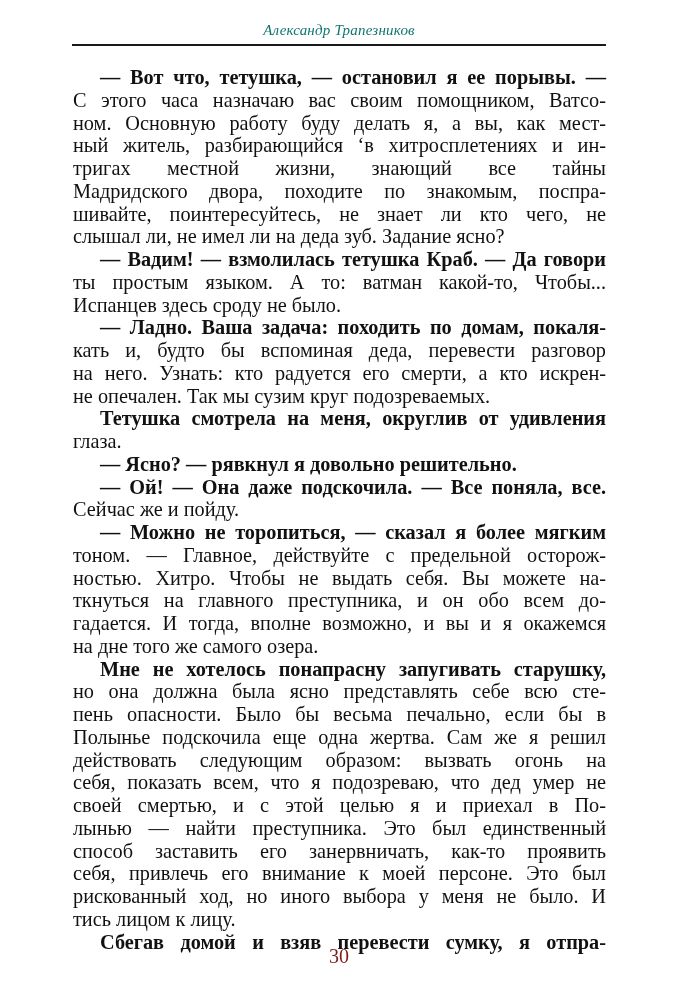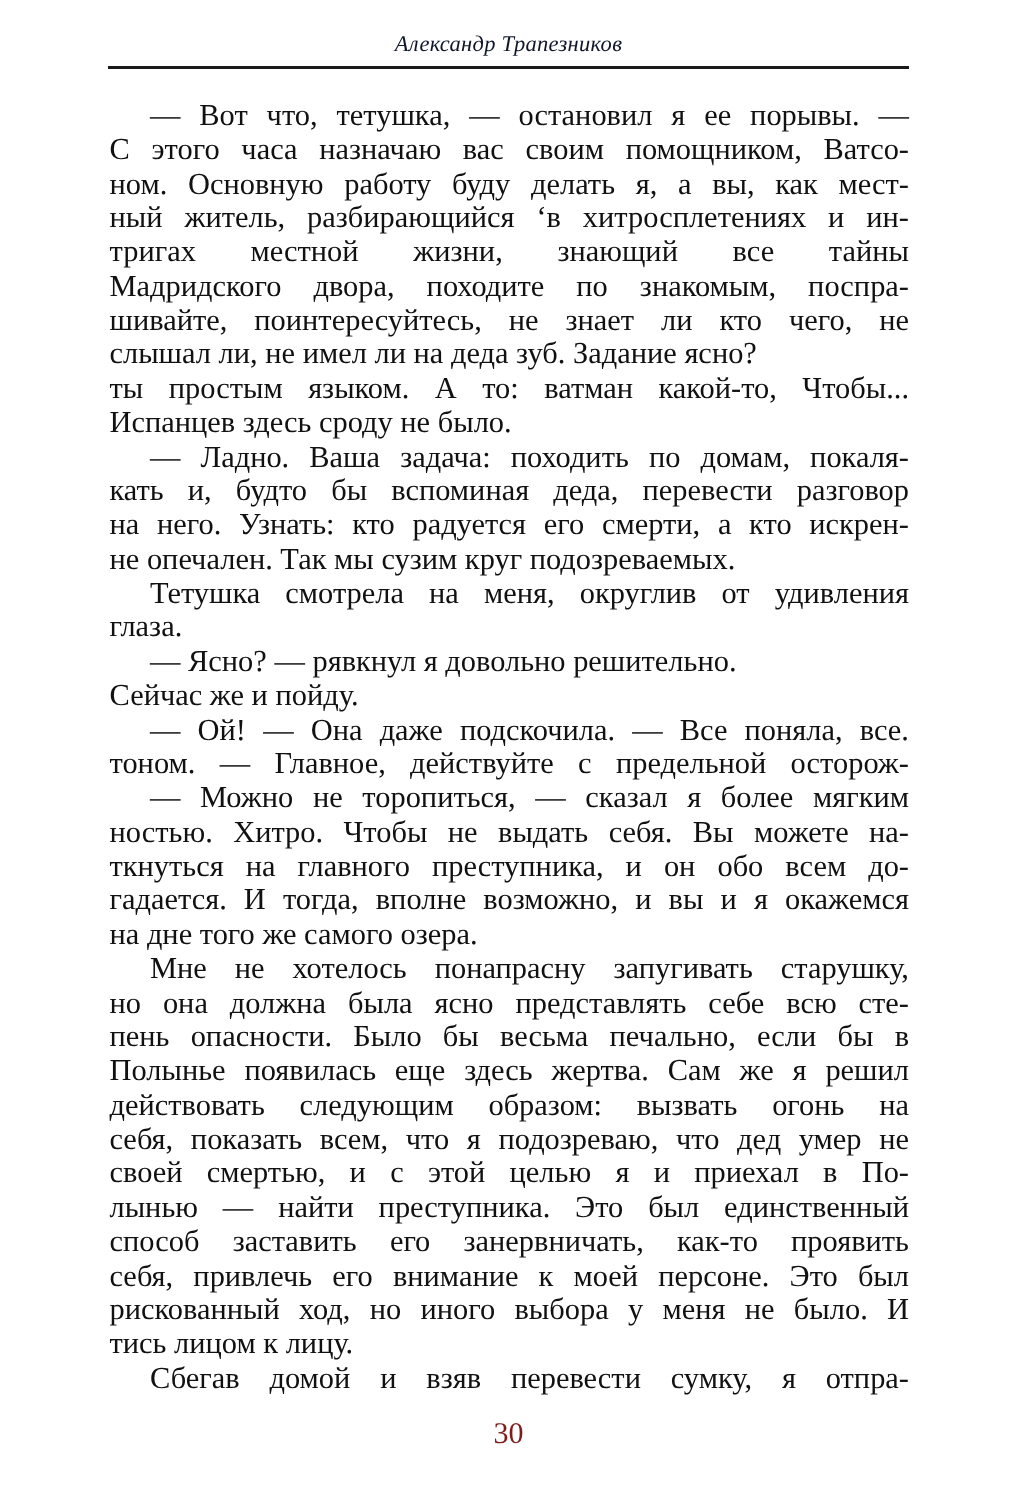--- a/index.html
+++ b/index.html
@@ -1,74 +1,75 @@
 <!DOCTYPE html>
 <html><head>
 <meta charset="utf-8">
 <style>
   html, body { margin: 0; padding: 0; background: #ffffff; }
   body { width: 678px; height: 1000px; position: relative; overflow: hidden; }
   .header {
     position: absolute; left: 72px; top: 22px; width: 534px; text-align: center;
-    font-family: "Liberation Serif", serif; font-style: italic; font-size: 15px; color: #0f172a;
+    font-family: "Liberation Serif", serif; font-style: italic; font-size: 15px; color: #0f766e;
     letter-spacing: 0.2px;
   }
   .rule {
     position: absolute; left: 72px; top: 44px; width: 534px; height: 0;
     border-top: 2px solid #1a1a1a;
   }
   .body-text {
     position: absolute; left: 73px; top: 66px; width: 533px;
     font-family: "Liberation Serif", serif; font-size: 20.3px; line-height: 22.75px;
     color: #111;
   }
   .line { display: block; white-space: nowrap; text-align: justify; text-align-last: justify; height: 22.75px; overflow: visible; }
   .line.last { text-align-last: left; }
-  .line.indent { padding-left: 27px; }
+  .line.indent { padding-left: 27px; font-weight: bold; }
   .page-number {
     position: absolute; left: 0; width: 678px; top: 945px; text-align: center;
     font-family: "Liberation Serif", serif; font-size: 20px; color: #7f1d1d;
   }
 </style>
 </head>
 <body>
 
 <div class="header">Александр Трапезников</div>
 <div class="rule"></div>
 
 <div class="body-text" id="body-text">
     <span class="line indent">— Вот что, тетушка, — остановил я ее порывы. —</span>
     <span class="line">С этого часа назначаю вас своим помощником, Ватсо-</span>
     <span class="line">ном. Основную работу буду делать я, а вы, как мест-</span>
     <span class="line">ный житель, разбирающийся ‘в хитросплетениях и ин-</span>
     <span class="line">тригах местной жизни, знающий все тайны</span>
     <span class="line">Мадридского двора, походите по знакомым, поспра-</span>
     <span class="line">шивайте, поинтересуйтесь, не знает ли кто чего, не</span>
     <span class="line last">слышал ли, не имел ли на деда зуб. Задание ясно?</span>
+    <span class="line indent">— Вадим! — взмолилась тетушка Краб. — Да говори</span>
     <span class="line">ты простым языком. А то: ватман какой-то, Чтобы...</span>
     <span class="line last">Испанцев здесь сроду не было.</span>
     <span class="line indent">— Ладно. Ваша задача: походить по домам, покаля-</span>
     <span class="line">кать и, будто бы вспоминая деда, перевести разговор</span>
     <span class="line">на него. Узнать: кто радуется его смерти, а кто искрен-</span>
     <span class="line last">не опечален. Так мы сузим круг подозреваемых.</span>
     <span class="line indent">Тетушка смотрела на меня, округлив от удивления</span>
     <span class="line last">глаза.</span>
     <span class="line indent last">— Ясно? — рявкнул я довольно решительно.</span>
+    <span class="line indent">— Ой! — Она даже подскочила. — Все поняла, все.</span>
     <span class="line last">Сейчас же и пойду.</span>
-    <span class="line indent">— Ой! — Она даже подскочила. — Все поняла, все.</span>
+    <span class="line indent">— Можно не торопиться, — сказал я более мягким</span>
     <span class="line">тоном. — Главное, действуйте с предельной осторож-</span>
-    <span class="line indent">— Можно не торопиться, — сказал я более мягким</span>
     <span class="line">ностью. Хитро. Чтобы не выдать себя. Вы можете на-</span>
     <span class="line">ткнуться на главного преступника, и он обо всем до-</span>
     <span class="line">гадается. И тогда, вполне возможно, и вы и я окажемся</span>
     <span class="line last">на дне того же самого озера.</span>
     <span class="line indent">Мне не хотелось понапрасну запугивать старушку,</span>
     <span class="line">но она должна была ясно представлять себе всю сте-</span>
     <span class="line">пень опасности. Было бы весьма печально, если бы в</span>
-    <span class="line">Полынье появилась еще здесь жертва. Сам же я решил</span>
+    <span class="line">Полынье подскочила еще одна жертва. Сам же я решил</span>
     <span class="line">действовать следующим образом: вызвать огонь на</span>
     <span class="line">себя, показать всем, что я подозреваю, что дед умер не</span>
     <span class="line">своей смертью, и с этой целью я и приехал в По-</span>
     <span class="line">лынью — найти преступника. Это был единственный</span>
     <span class="line">способ заставить его занервничать, как-то проявить</span>
     <span class="line">себя, привлечь его внимание к моей персоне. Это был</span>
     <span class="line">рискованный ход, но иного выбора у меня не было. И</span>
     <span class="line last">тись лицом к лицу.</span>
     <span class="line indent">Сбегав домой и взяв перевести сумку, я отпра-</span>
   </div>

